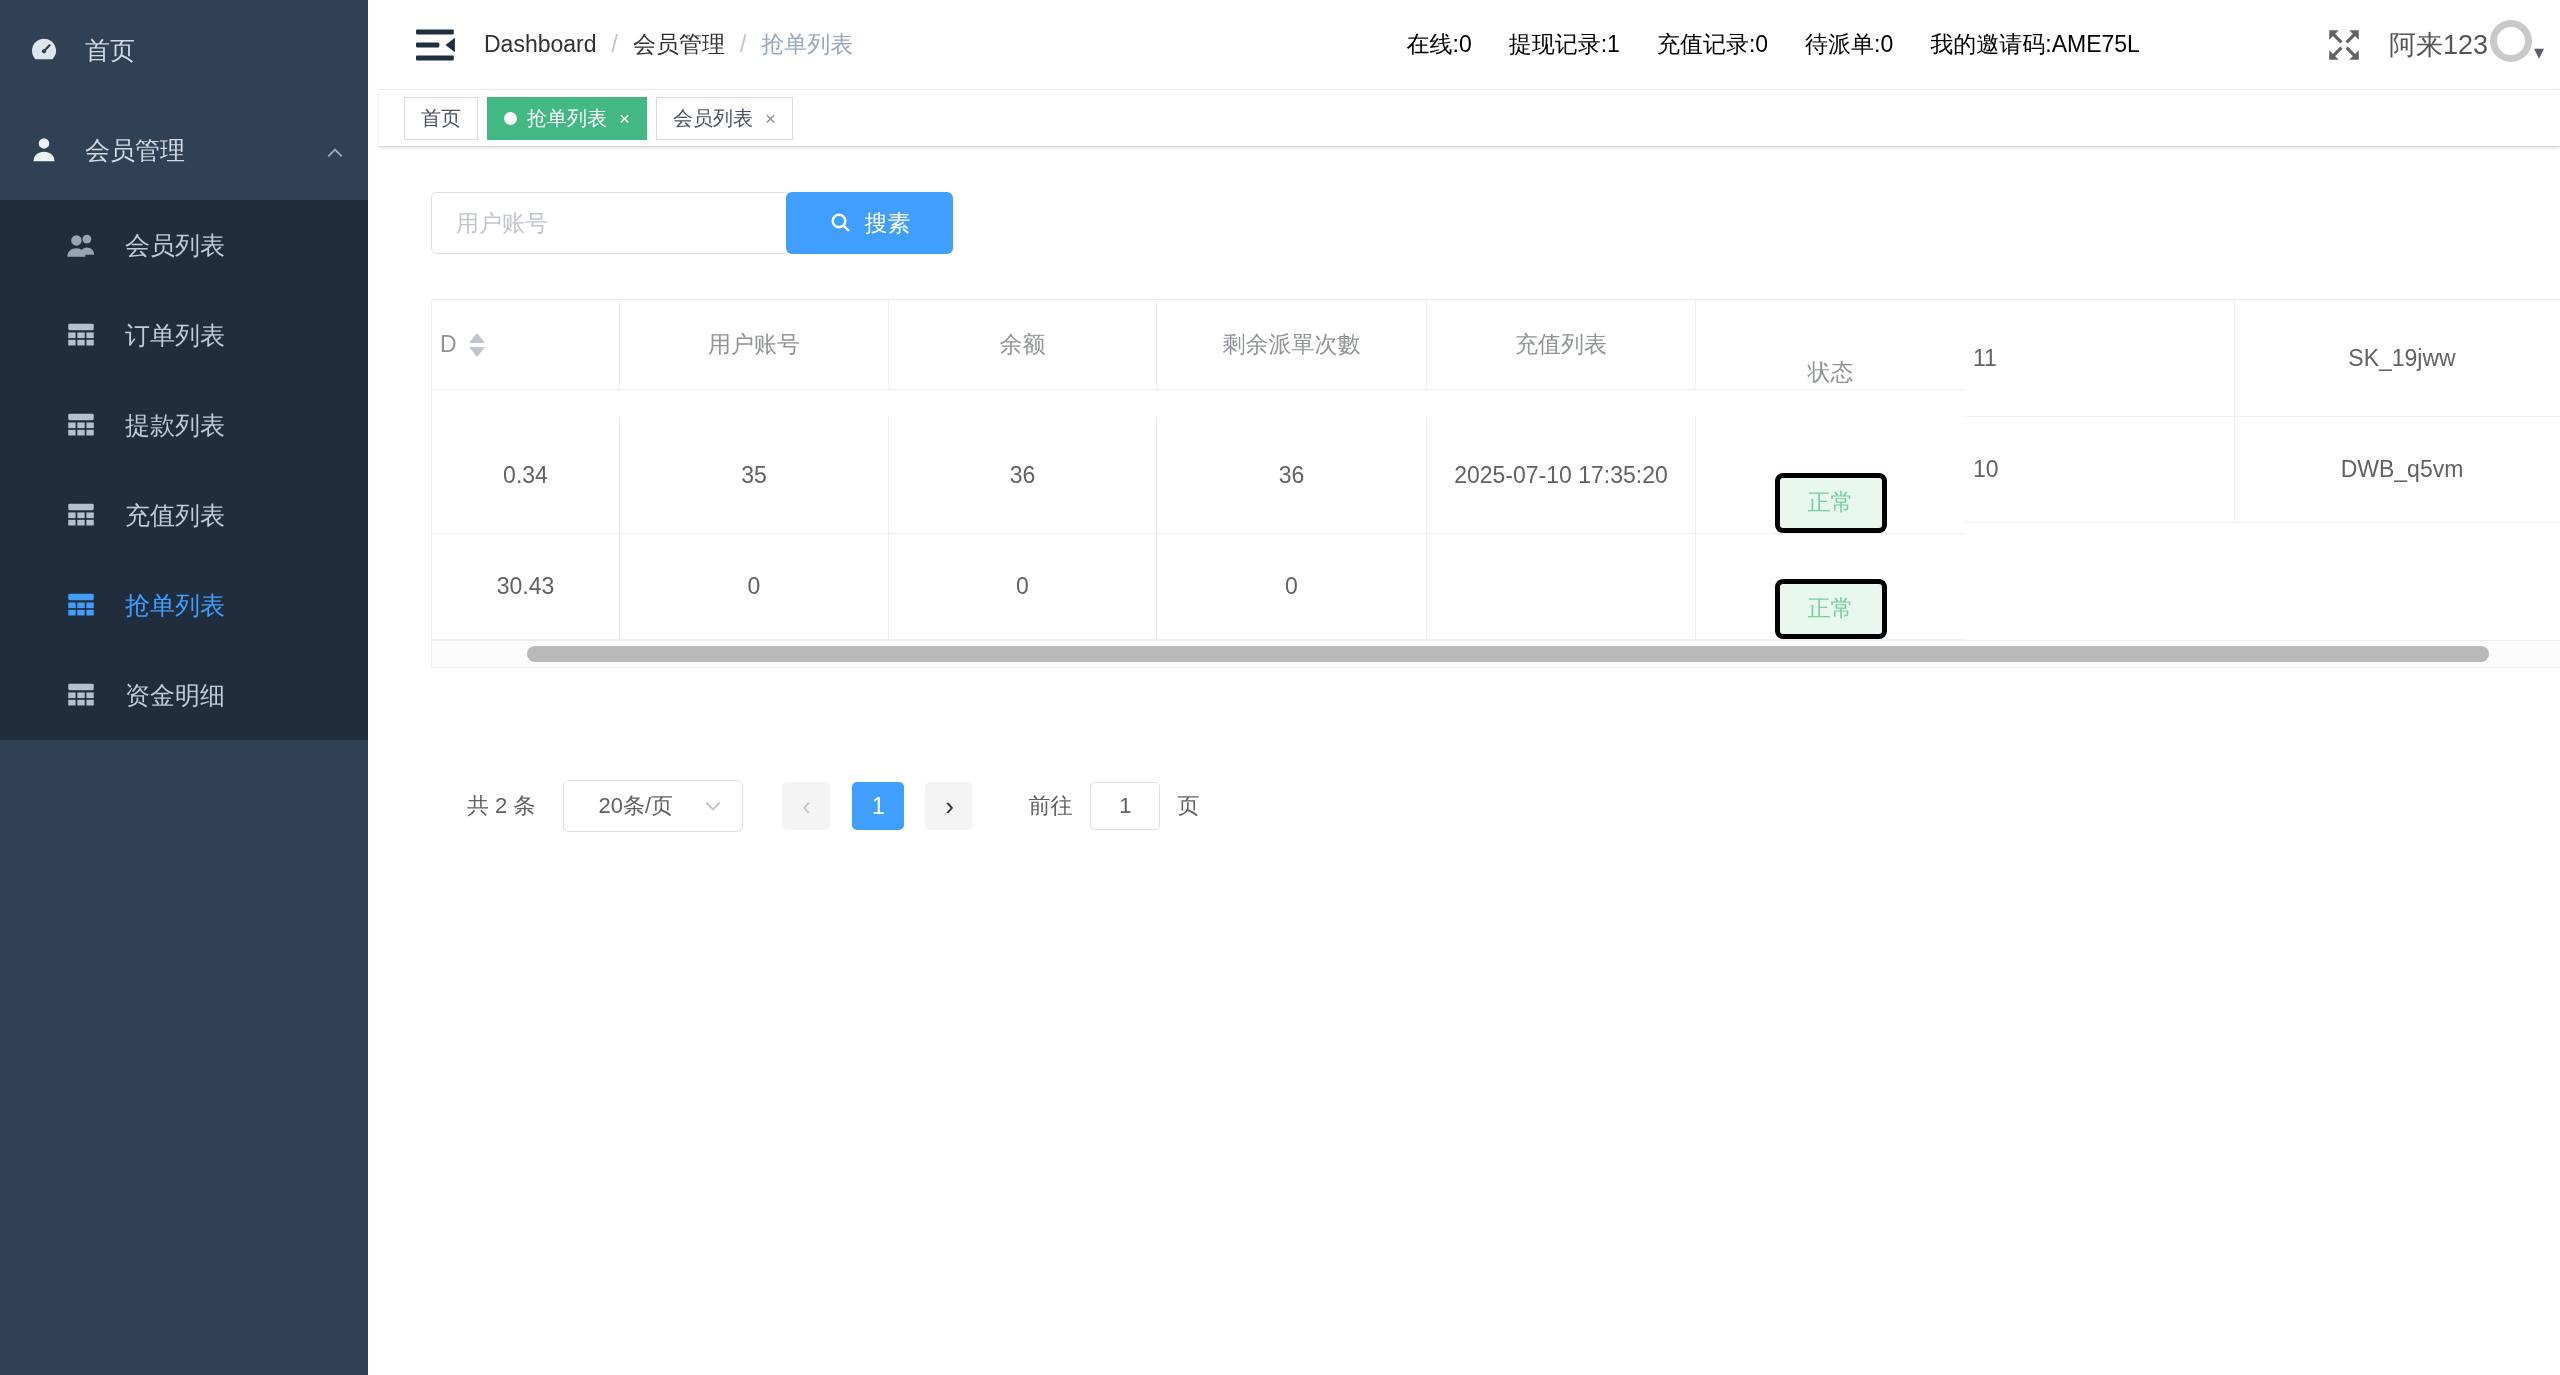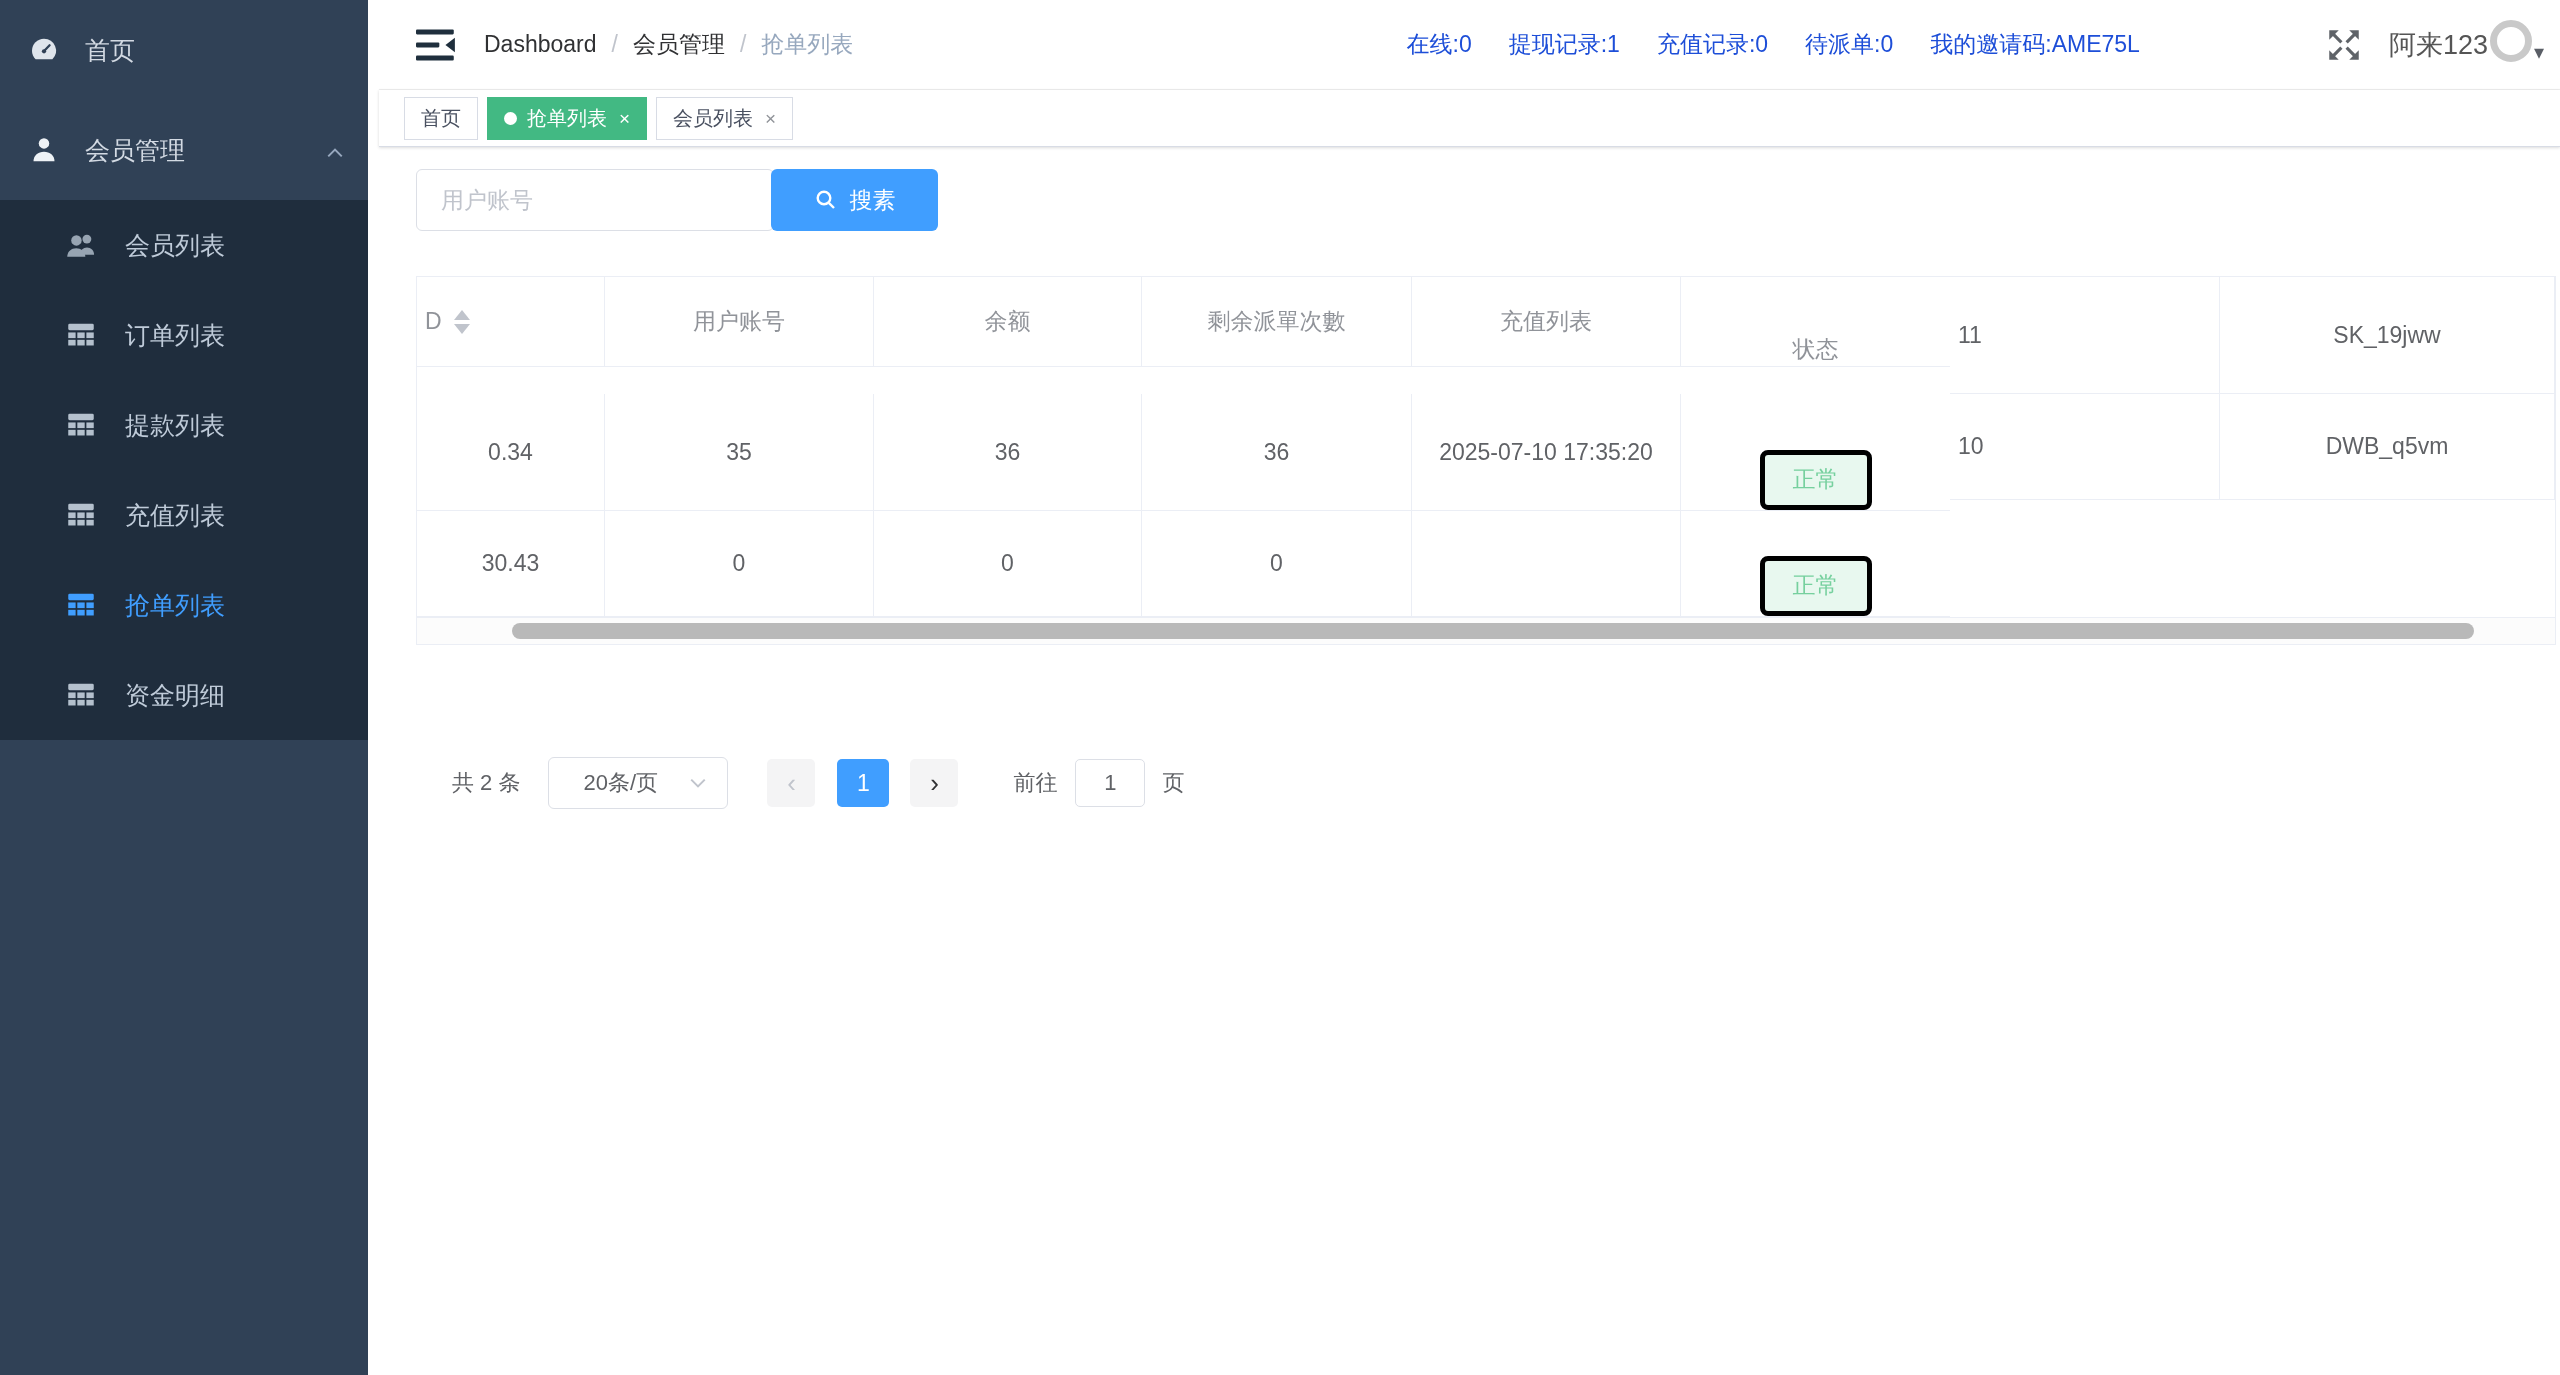--- a/index.html
+++ b/index.html
@@ -21,38 +21,38 @@
   .sub-item.active .micon { color:#409eff; }
 
   
   .main { flex:1; min-width:0; display:flex; flex-direction:column; background:#fff; }
   .navbar { height:90px; display:flex; align-items:center; padding:0 16px 0 37px; border-bottom:1px solid #f0f0f0; }
   .hamburger { cursor:pointer; display:flex; align-items:center; margin-right:28px; }
   .breadcrumb { font-size:23px; color:#303133; display:flex; align-items:center; }
   .breadcrumb .sep { color:#c0c4cc; margin:0 15px; }
   .breadcrumb .last { color:#97a8be; }
   .nav-right { margin-left:auto; display:flex; align-items:center; }
-  .stats { display:flex; gap:37px; font-size:23px; color:#1d4ed8; white-space:nowrap; }
+  .stats { display:flex; gap:37px; font-size:23px; color:#000000; white-space:nowrap; }
   .fullscreen { margin-left:185px; cursor:pointer; display:flex; }
   .username { margin-left:26px; font-size:27px; color:#555; }
   .avatar { width:42px; height:42px; border-radius:50%; border:7px solid #c9c9c9; margin-left:2px; margin-top:-8px; }
   .user-caret { color:#5a5e66; font-size:20px; margin-left:2px; margin-top:14px; cursor:pointer; }
 
   
   .tabbar { height:57px; display:flex; align-items:center; gap:9px; padding-left:25px;
     border-bottom:1px solid #d8dce5; box-shadow:0 1px 3px rgba(0,0,0,.12), 0 0 3px rgba(0,0,0,.04); }
   .tab { height:43px; display:flex; align-items:center; border:1px solid #d8dce5; background:#fff;
     color:#495060; font-size:20px; padding:0 16px; cursor:pointer; white-space:nowrap; }
   .tab.active { background:#42b983; border-color:#42b983; color:#fff; }
   .tab .dot { width:13px; height:13px; border-radius:50%; background:#fff; margin-right:10px; }
   .tab .close { margin-left:12px; font-size:19px; line-height:1; color:#909399; }
   .tab.active .close { color:#fff; }
 
   
-  .content { padding:22px 0 0 37px; }
+  .content { padding:45px 0 0 37px;margin-left:15px; }
   .search-row { display:flex; align-items:stretch; }
   .search-input { width:358px; height:62px; border:1px solid #dcdfe6; border-radius:6px;
     padding:0 24px; font-size:23px; color:#606266; outline:none;
     font-family:"Liberation Sans","DejaVu Sans",sans-serif; }
   .search-input::placeholder { color:#c0c4cc; }
   .search-btn { width:167px; height:62px; margin-left:-3px; border:none; border-radius:6px;
     background:#409eff; color:#fff; font-size:23px; display:flex; align-items:center; justify-content:center;
     gap:12px; cursor:pointer; font-family:"Liberation Sans","DejaVu Sans",sans-serif; }
 
   

